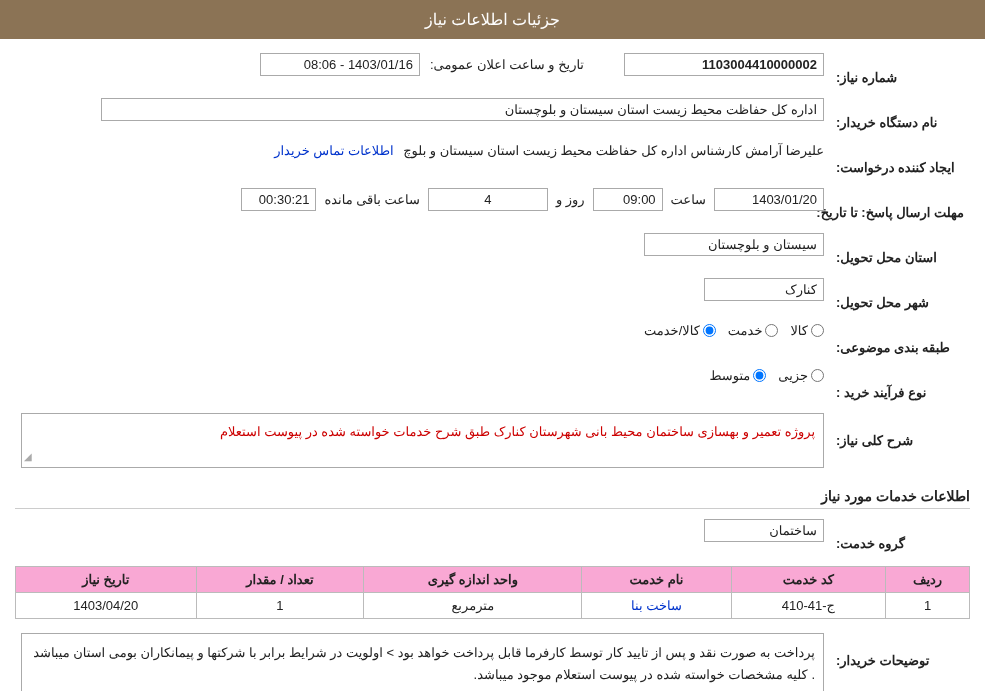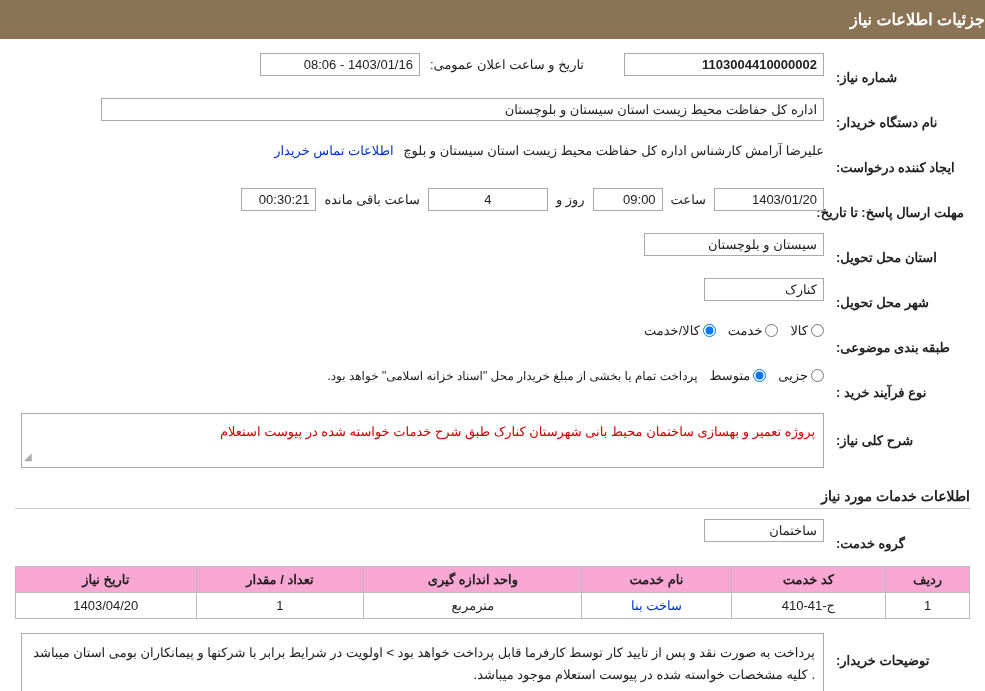--- a/index.html
+++ b/index.html
@@ -12,23 +12,24 @@
     }
     .page-wrapper {
       max-width: 985px;
       margin: 0 auto;
       background: #fff;
       min-height: 691px;
     }
     .header-bar {
       background: #8B7355;
       color: #fff;
+      text-align: center;
       padding: 10px 0;
       font-size: 16px;
-      font-weight: bold;
+      font-weight: normal;
     }
     .main-content {
       padding: 10px 15px;
     }
     .input-box {
       border: 1px solid #aaa;
       padding: 3px 6px;
       background: #fff;
       min-width: 120px;
       display: inline-block;
@@ -259,21 +260,20 @@
           <div class="radio-group">
             <div class="radio-item">
               <input type="radio" name="process" style="">
               <span>جزیی</span>
             </div>
             <div class="radio-item">
               <input type="radio" name="process" checked="" style="">
               <span>متوسط</span>
             </div>
           </div>
-          <span style="color:#222; font-size:12px;">پرداخت تمام یا بخشی از مبلغ خریدار محل "اسناد خزانه اسلامی" خواهد بود.</span>
         </div>
       </div>
     </div>
 
     <div class="two-col" style="margin-bottom:6px; align-items:flex-start;">
       <div class="col-label" style="padding-top:8px;">شرح کلی نیاز:</div>
       <div class="col-value">
         <div class="description-box">
           <span>پروژه تعمیر و بهسازی ساختمان محیط بانی شهرستان کنارک طبق شرح خدمات خواسته شده در پیوست استعلام</span>
           <span class="resize-handle">◢</span>

